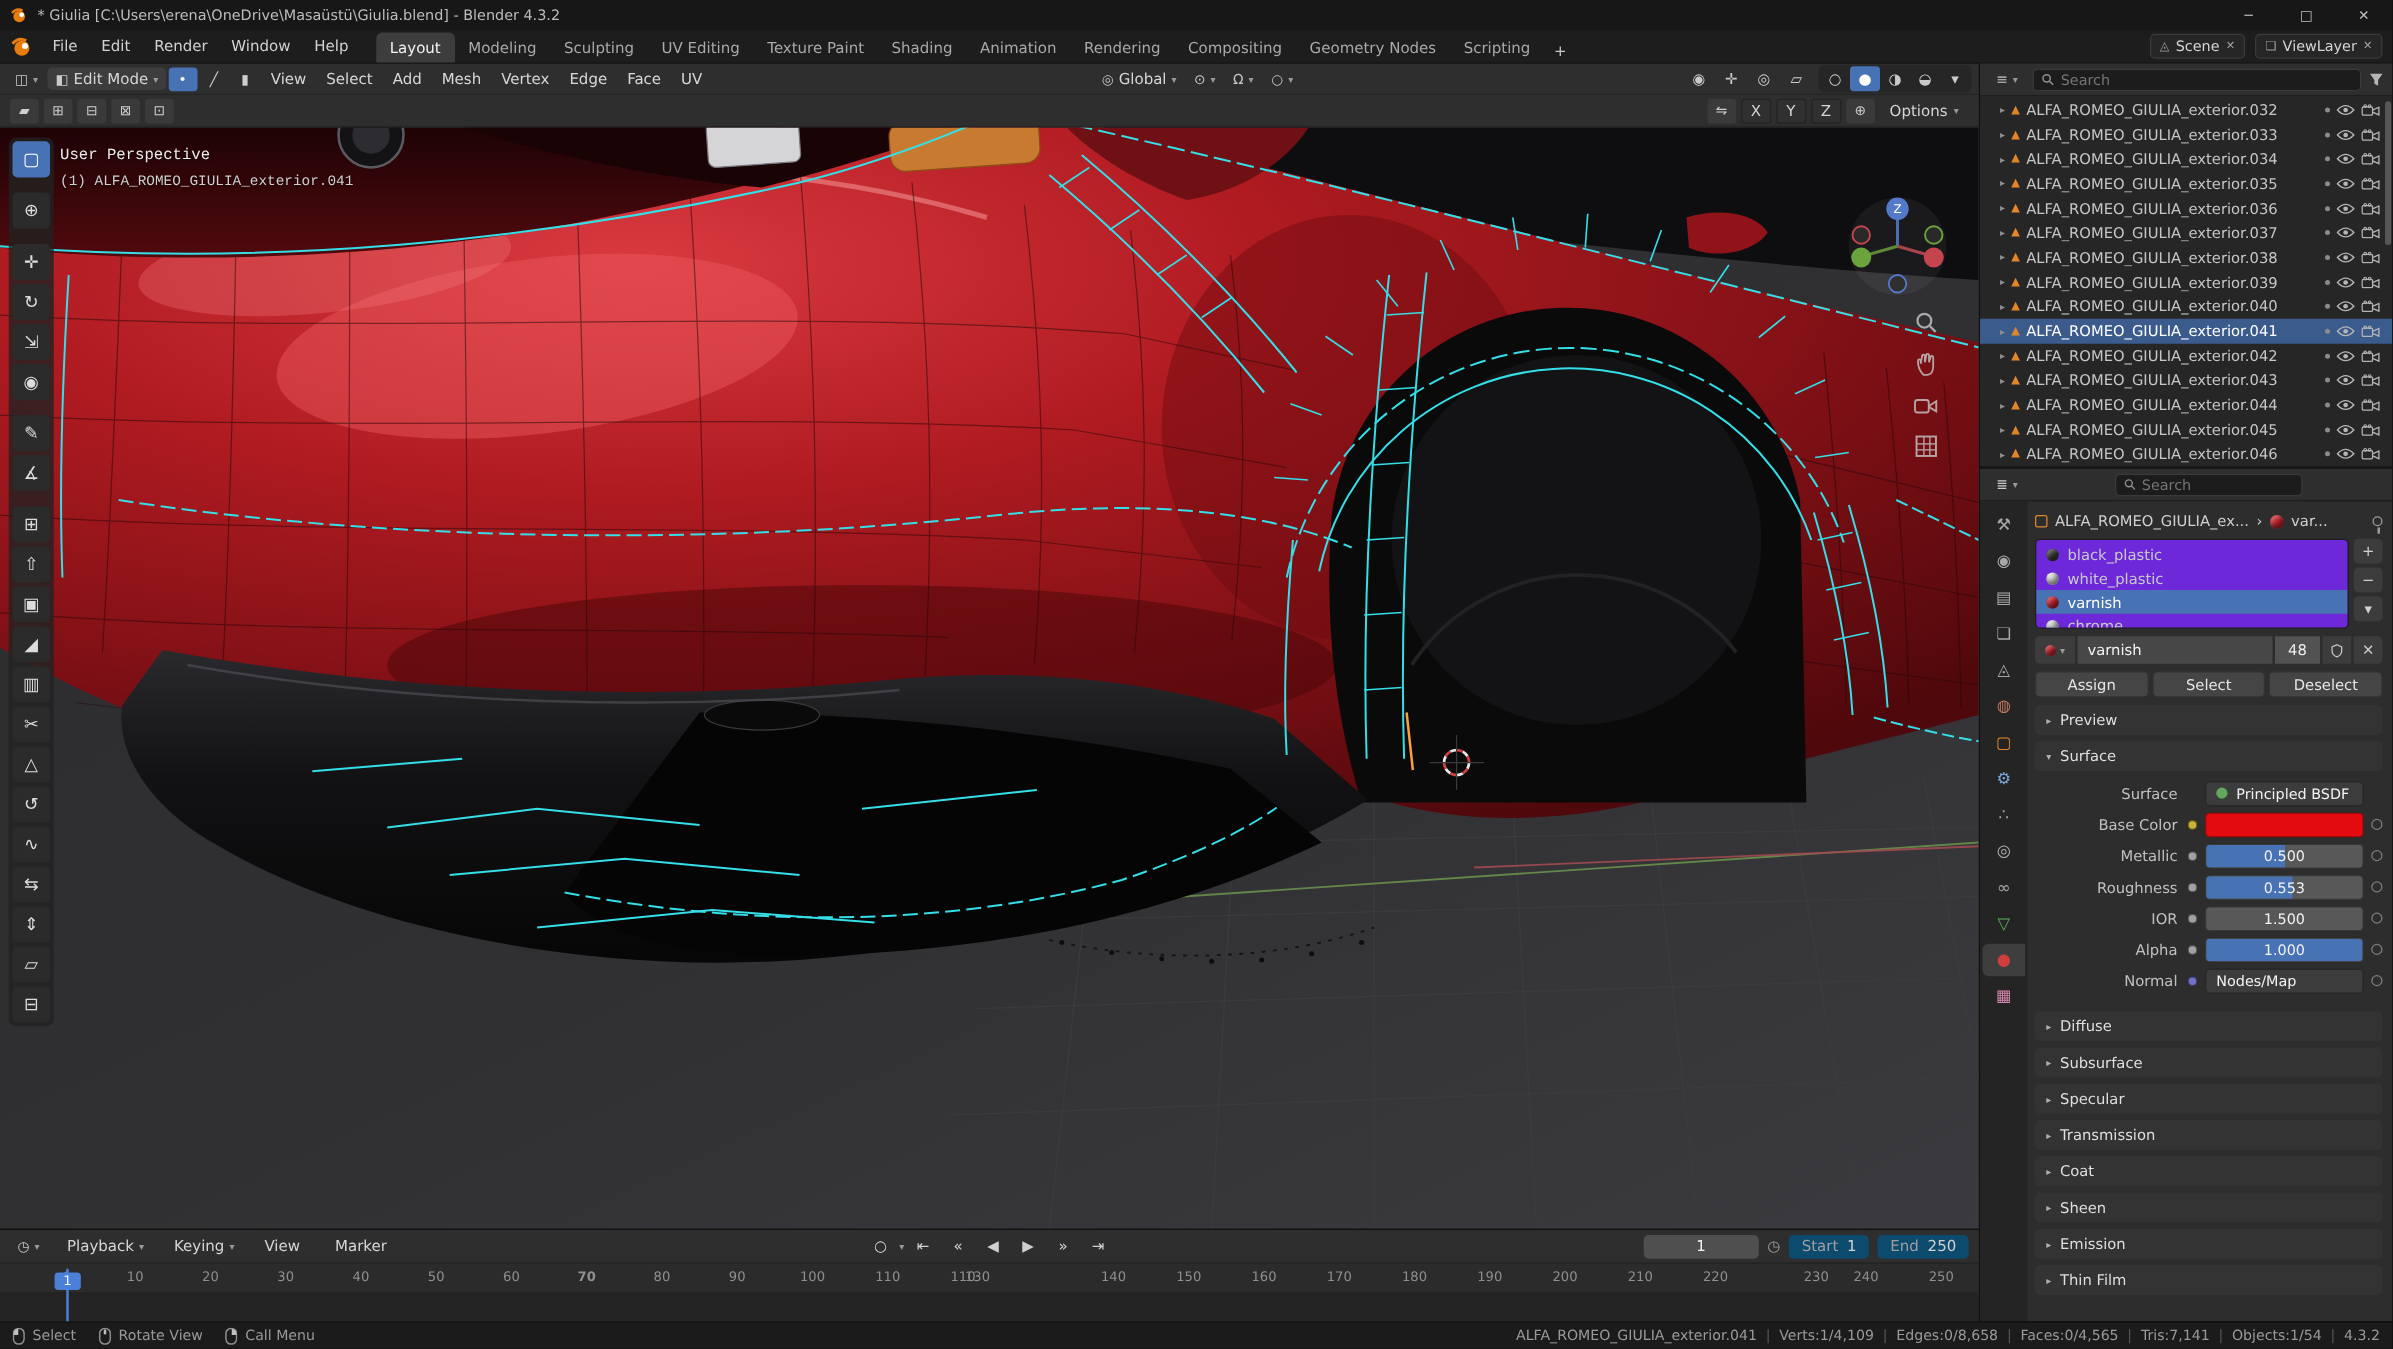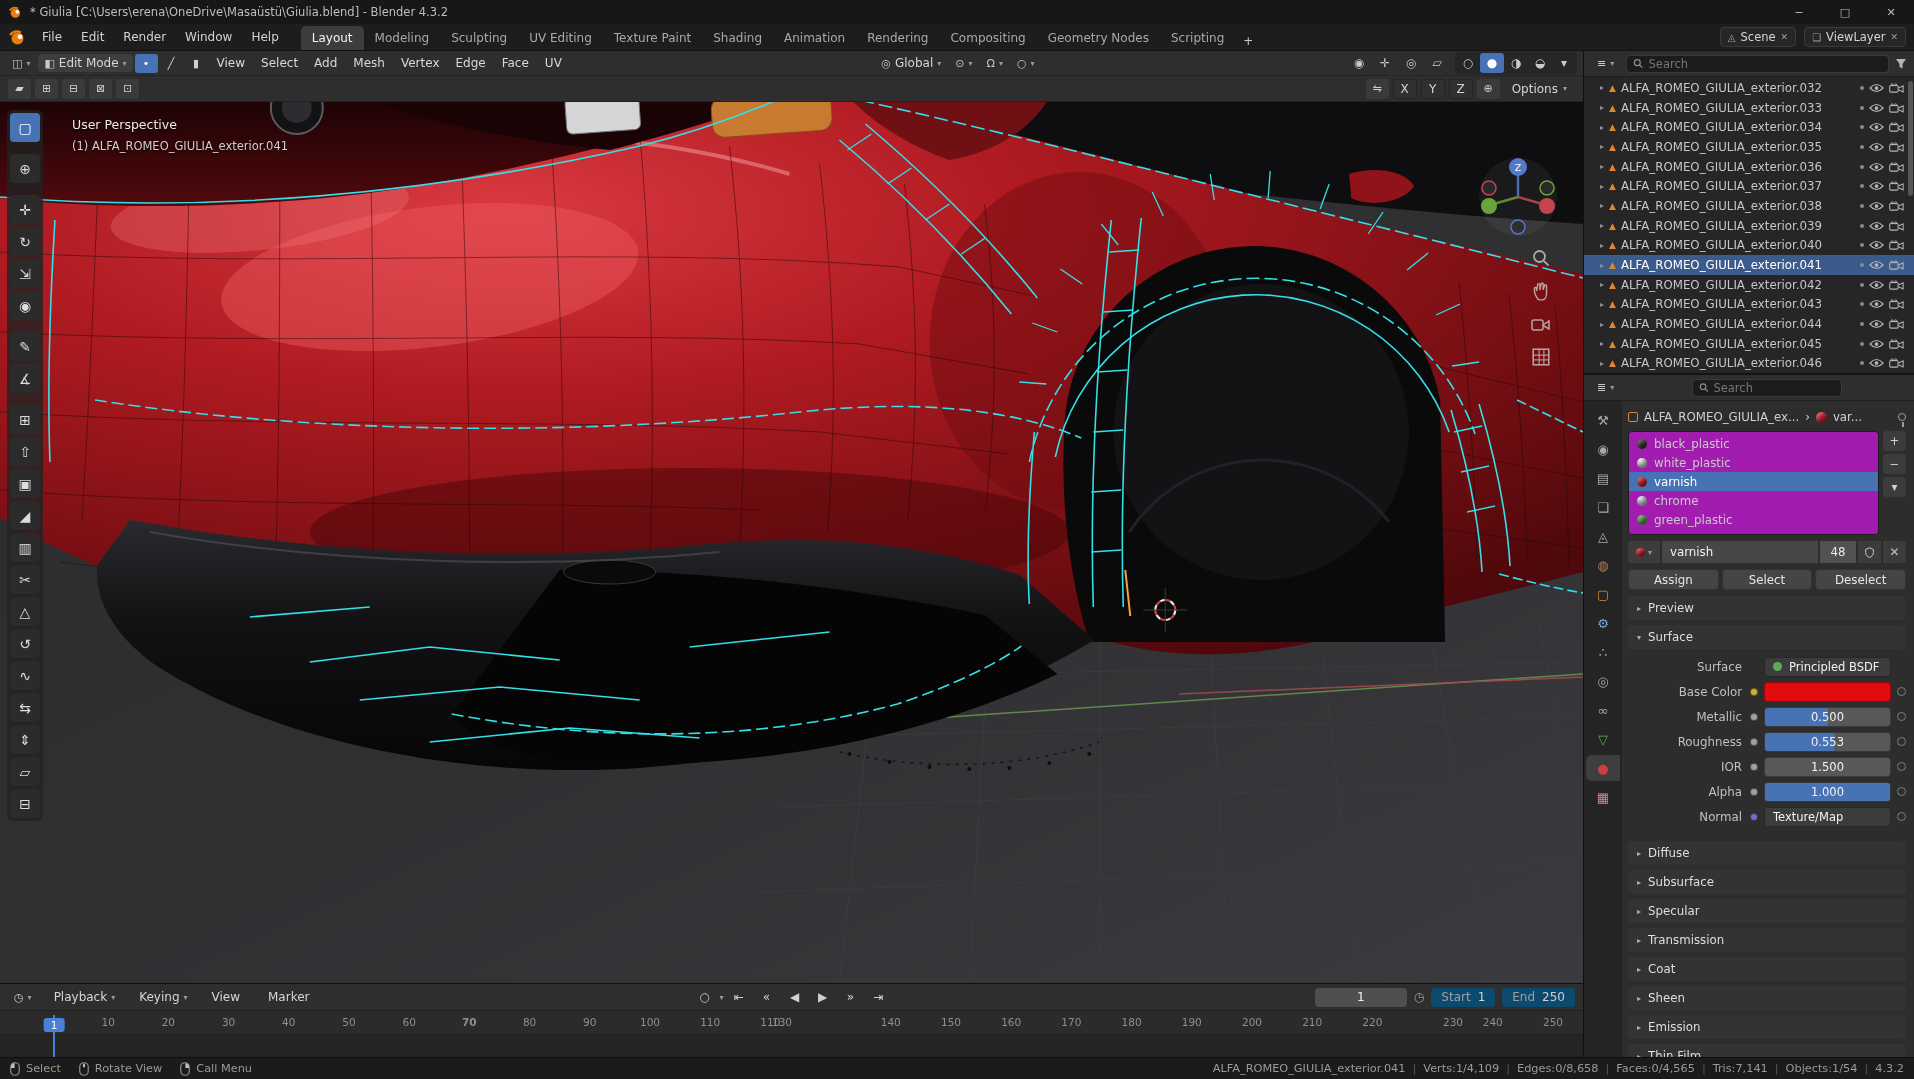--- a/index.html
+++ b/index.html
@@ -54,21 +54,21 @@
                    display: flex; align-items: center; gap: 4px; padding: 0 8px; }
   .ts-icon { width: 23px; height: 20px; background: #3a3a3a; border-radius: 3px; display: flex;
              align-items: center; justify-content: center; font-size: 11px; color: #cfcfcf; }
   .axis-btn { width: 24px; height: 20px; background: #303030; border: 1px solid #232323; border-radius: 3px;
               display: flex; align-items: center; justify-content: center; color: #d5d5d5; }
   .options-btn { display: flex; gap: 5px; align-items: center; padding: 2px 8px; color: #d5d5d5; }
 
   .vp-canvas { flex: 1; position: relative; overflow: hidden;
                background: linear-gradient(155deg, #2c2c2e 0%, #303033 55%, #3b3b3f 100%); }
   .scene { position: absolute; inset: 0; width: 100%; height: 100%; }
-  .vp-text { position: absolute; left: 72px; top: 12px; line-height: 1.75; text-shadow: 0 1px 2px rgba(0,0,0,.65); }
+  .vp-text { position: absolute; left: 48px; top: 12px; line-height: 1.75; text-shadow: 0 1px 2px rgba(0,0,0,.65); font-family: Liberation Mono, monospace; }
   .vp-text .l1 { font-size: 12.5px; color: #ececec; }
   .vp-text .l2 { font-size: 11.5px; color: #cfcfcf; }
 
   .toolbar { position: absolute; left: 7px; top: 8px; display: flex; flex-direction: column; gap: 3px;
              background: rgba(34,34,34,.8); padding: 3px; border-radius: 6px; }
   .tool-btn { width: 30px; height: 29px; border-radius: 4px; background: #2b2b2b; color: #dcdcdc;
               display: flex; align-items: center; justify-content: center; font-size: 14px; }
   .tool-btn.active { background: #4772b3; color: #fff; }
   .tool-btn.gap { margin-top: 9px; }
 
@@ -128,22 +128,22 @@
   .pr-tab.active { background: #3e3e3e; }
   .pr-content { flex: 1; padding: 4px 8px 0 6px; overflow: hidden; font-size: 11.8px; }
   .crumb { display: flex; align-items: center; gap: 6px; height: 24px; color: #d0d0d0; }
   .obj-ic { width: 10px; height: 10px; border: 1.5px solid #e0862d; border-radius: 2px; flex: 0 0 auto; }
   .ball { width: 11px; height: 11px; border-radius: 50%; flex: 0 0 auto;
           box-shadow: inset -2px -3px 4px rgba(0,0,0,.55), inset 2px 2px 3px rgba(255,255,255,.28); }
   .pin { margin-left: auto; width: 8px; height: 8px; border: 1.5px solid #9c9c9c; border-radius: 50%; position: relative; }
   .pin::after { content: ""; position: absolute; left: 3px; top: 8px; width: 1.5px; height: 5px; background: #9c9c9c; }
 
   .slots { display: flex; gap: 4px; margin: 2px 0 6px; }
-  .slot-list { flex: 1; background: #a21caf; border: 1px solid #1d1d1d; border-radius: 4px;
-               height: 104px; overflow: hidden; padding: 2px 0; }
+  .slot-list { flex: 1; background: #6d28d9; border: 1px solid #1d1d1d; border-radius: 4px;
+               height: 72px; overflow: hidden; padding: 2px 0; }
   .slot-row { height: 19px; display: flex; align-items: center; gap: 7px; padding: 0 8px; color: #c9c9c9; }
   .slot-row .ball { width: 10px; height: 10px; }
   .slot-row.selected { background: #4772b3; color: #fff; }
   .slot-ops { width: 23px; display: flex; flex-direction: column; gap: 3px; flex: 0 0 auto; }
   .op-btn { width: 23px; height: 20px; background: #3c3c3c; border-radius: 4px; display: flex;
             align-items: center; justify-content: center; color: #d0d0d0; }
 
   .db-row { display: flex; gap: 2px; height: 22px; margin-bottom: 6px; }
   .db-browse { width: 32px; background: #3c3c3c; border-radius: 4px 0 0 4px; display: flex; gap: 3px;
                align-items: center; justify-content: center; }
@@ -1035,21 +1035,21 @@
                 <div class="f-field">
                   <span class="f-fill" style="width: 100%;"></span>
                   <span class="f-val">1.000</span>
                 </div>
                 <span class="deco"></span>
               </div>
               <div class="f-row">
                 <span class="f-label">Normal</span>
                 <span class="socket" style="background:#7070c8"></span>
                 <div class="f-field menu-field">
-                  <span>Texture/Map</span>
+                  <span>Nodes/Map</span>
                 </div>
                 <span class="deco"></span>
               </div>
             </div>
 
             <div class="panel">
                 <span class="caret">▸</span>
                 <span>Diffuse</span>
               </div>
               <div class="panel">

